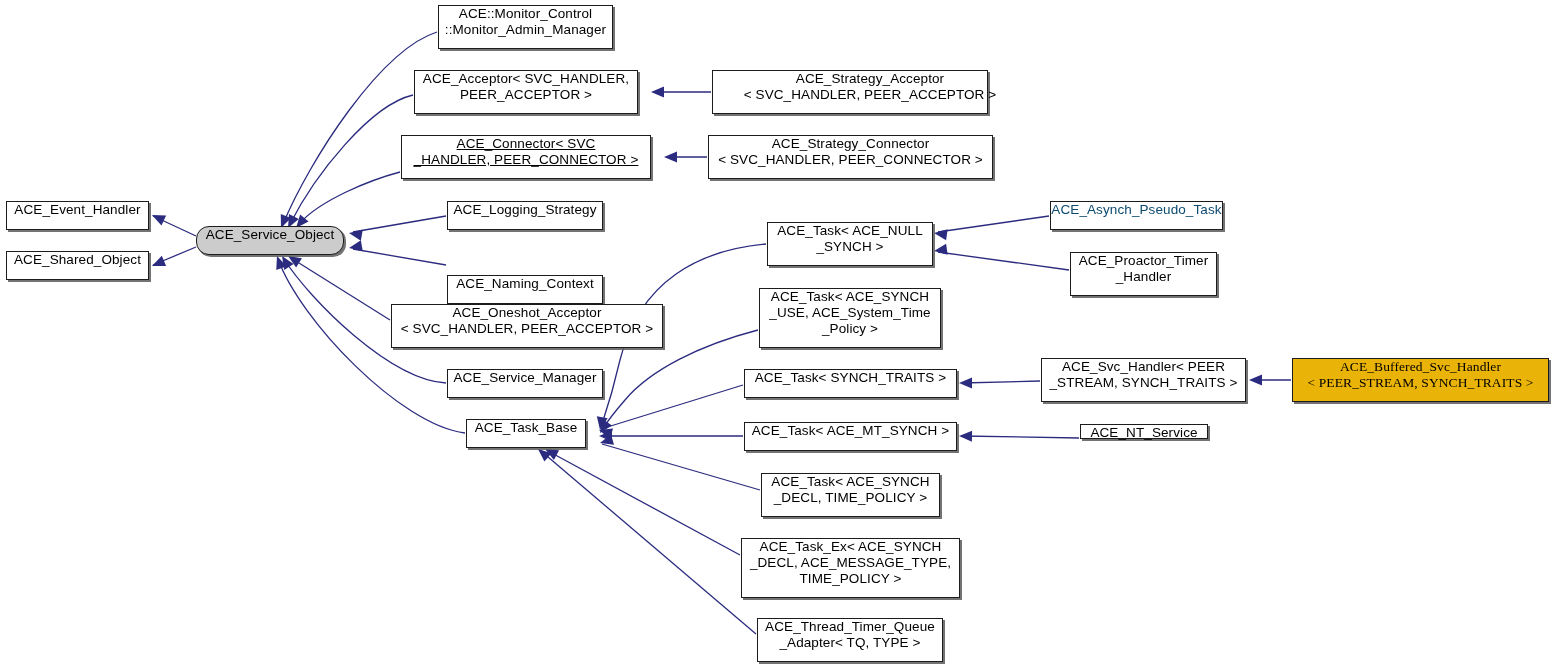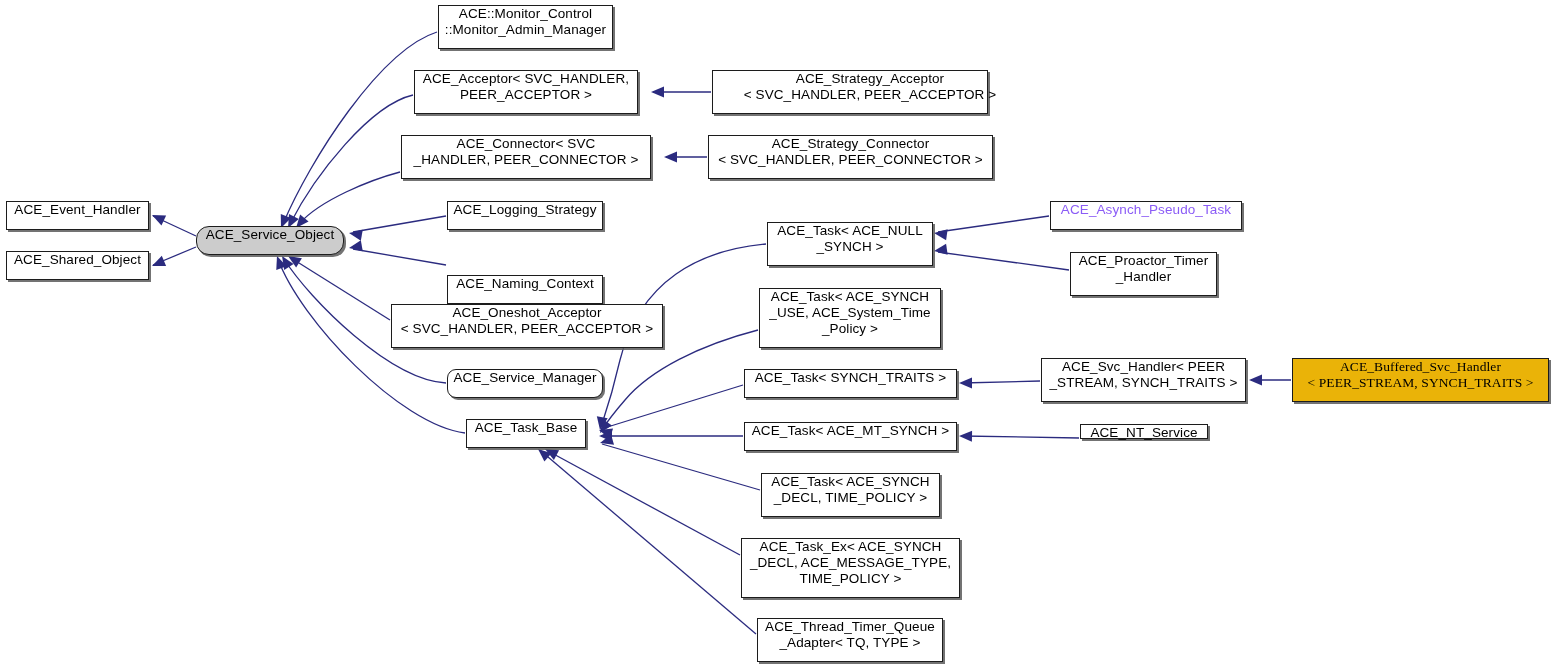--- a/index.html
+++ b/index.html
@@ -106,33 +106,33 @@
   <div id="nodes-layer">
       <div class="node" style="left: 6px; top: 201px; width: 143px; height: 29px; border-color: rgb(28, 28, 28); color: rgb(0, 0, 0); background: rgb(255, 255, 255);"><span class="node-label">ACE_Event_Handler</span></div>
       <div class="node" style="left: 6px; top: 251px; width: 143px; height: 29px; border-color: rgb(28, 28, 28); color: rgb(0, 0, 0); background: rgb(255, 255, 255);"><span class="node-label">ACE_Shared_Object</span></div>
       <div class="node highlight" style="left: 196px; top: 226px; width: 148px; height: 29px; border-color: rgb(28, 28, 28); color: rgb(0, 0, 0); background: rgb(204, 204, 204);"><span class="node-label">ACE_Service_Object</span></div>
       <div class="node" style="left: 438px; top: 5px; width: 175px; height: 44px; border-color: rgb(28, 28, 28); color: rgb(0, 0, 0); background: rgb(255, 255, 255);"><span class="node-label">ACE::Monitor_Control
 ::Monitor_Admin_Manager</span></div>
       <div class="node" style="left: 414px; top: 70px; width: 224px; height: 44px; border-color: rgb(28, 28, 28); color: rgb(0, 0, 0); background: rgb(255, 255, 255);"><span class="node-label">ACE_Acceptor&lt; SVC_HANDLER,
 PEER_ACCEPTOR &gt;</span></div>
       <div class="node" style="left: 712px; top: 70px; width: 276px; height: 44px; border-color: rgb(28, 28, 28); color: rgb(0, 0, 0); background: rgb(255, 255, 255); padding-left: 40px;"><span class="node-label">ACE_Strategy_Acceptor
 &lt; SVC_HANDLER, PEER_ACCEPTOR &gt;</span></div>
-      <div class="node" style="left: 401px; top: 135px; width: 250px; height: 44px; border-color: rgb(28, 28, 28); color: rgb(0, 0, 0); background: rgb(255, 255, 255);"><span class="node-label">ACE_Connector&lt; SVC
+      <div class="node" style="left: 401px; top: 135px; width: 250px; height: 44px; border-color: rgb(28, 28, 28); color: rgb(0, 0, 0); background: rgb(255, 255, 255); text-decoration: underline;"><span class="node-label">ACE_Connector&lt; SVC
 _HANDLER, PEER_CONNECTOR &gt;</span></div>
       <div class="node" style="left: 708px; top: 135px; width: 285px; height: 44px; border-color: rgb(28, 28, 28); color: rgb(0, 0, 0); background: rgb(255, 255, 255);"><span class="node-label">ACE_Strategy_Connector
 &lt; SVC_HANDLER, PEER_CONNECTOR &gt;</span></div>
       <div class="node" style="left: 447px; top: 201px; width: 156px; height: 29px; border-color: rgb(28, 28, 28); color: rgb(0, 0, 0); background: rgb(255, 255, 255);"><span class="node-label">ACE_Logging_Strategy</span></div>
       <div class="node" style="left: 447px; top: 251px; width: 156px; height: 29px; border-color: rgb(28, 28, 28); color: rgb(0, 0, 0); background: rgb(255, 255, 255); margin-top: 24px;"><span class="node-label">ACE_Naming_Context</span></div>
       <div class="node" style="left: 391px; top: 304px; width: 272px; height: 44px; border-color: rgb(28, 28, 28); color: rgb(0, 0, 0); background: rgb(255, 255, 255);"><span class="node-label">ACE_Oneshot_Acceptor
 &lt; SVC_HANDLER, PEER_ACCEPTOR &gt;</span></div>
-      <div class="node" style="left: 447px; top: 369px; width: 156px; height: 29px; border-color: rgb(28, 28, 28); color: rgb(0, 0, 0); background: rgb(255, 255, 255); border-radius: 9px;"><span class="node-label">ACE_Service_Manager</span></div>
+      <div class="node" style="left: 447px; top: 369px; width: 156px; height: 29px; border-color: rgb(28, 28, 28); color: rgb(0, 0, 0); background: rgb(255, 255, 255);"><span class="node-label">ACE_Service_Manager</span></div>
       <div class="node" style="left: 466px; top: 419px; width: 120px; height: 29px; border-color: rgb(28, 28, 28); color: rgb(0, 0, 0); background: rgb(255, 255, 255);"><span class="node-label">ACE_Task_Base</span></div>
       <div class="node" style="left: 767px; top: 222px; width: 166px; height: 44px; border-color: rgb(28, 28, 28); color: rgb(0, 0, 0); background: rgb(255, 255, 255);"><span class="node-label">ACE_Task&lt; ACE_NULL
 _SYNCH &gt;</span></div>
-      <div class="node" style="left: 1050px; top: 201px; width: 192px; height: 29px; border-color: rgb(28, 28, 28); color: #8b5cf6; background: rgb(255, 255, 255);"><span class="node-label">ACE_Asynch_Pseudo_Task</span></div>
+      <div class="node" style="left: 1050px; top: 201px; width: 173px; height: 29px; border-color: rgb(28, 28, 28); color: #0c4a6e; background: rgb(255, 255, 255);"><span class="node-label">ACE_Asynch_Pseudo_Task</span></div>
       <div class="node" style="left: 1070px; top: 252px; width: 147px; height: 44px; border-color: rgb(28, 28, 28); color: rgb(0, 0, 0); background: rgb(255, 255, 255);"><span class="node-label">ACE_Proactor_Timer
 _Handler</span></div>
       <div class="node" style="left: 759px; top: 288px; width: 182px; height: 60px; border-color: rgb(28, 28, 28); color: rgb(0, 0, 0); background: rgb(255, 255, 255);"><span class="node-label">ACE_Task&lt; ACE_SYNCH
 _USE, ACE_System_Time
 _Policy &gt;</span></div>
       <div class="node" style="left: 744px; top: 369px; width: 213px; height: 29px; border-color: rgb(28, 28, 28); color: rgb(0, 0, 0); background: rgb(255, 255, 255);"><span class="node-label">ACE_Task&lt; SYNCH_TRAITS &gt;</span></div>
       <div class="node" style="left: 1041px; top: 358px; width: 205px; height: 44px; border-color: rgb(28, 28, 28); color: rgb(0, 0, 0); background: rgb(255, 255, 255);"><span class="node-label">ACE_Svc_Handler&lt; PEER
 _STREAM, SYNCH_TRAITS &gt;</span></div>
       <div class="node" style="left: 1292px; top: 358px; width: 257px; height: 44px; border-color: rgb(28, 28, 28); color: rgb(0, 0, 0); background: #eab308; font-family: Liberation Serif, serif;"><span class="node-label">ACE_Buffered_Svc_Handler
 &lt; PEER_STREAM, SYNCH_TRAITS &gt;</span></div>

